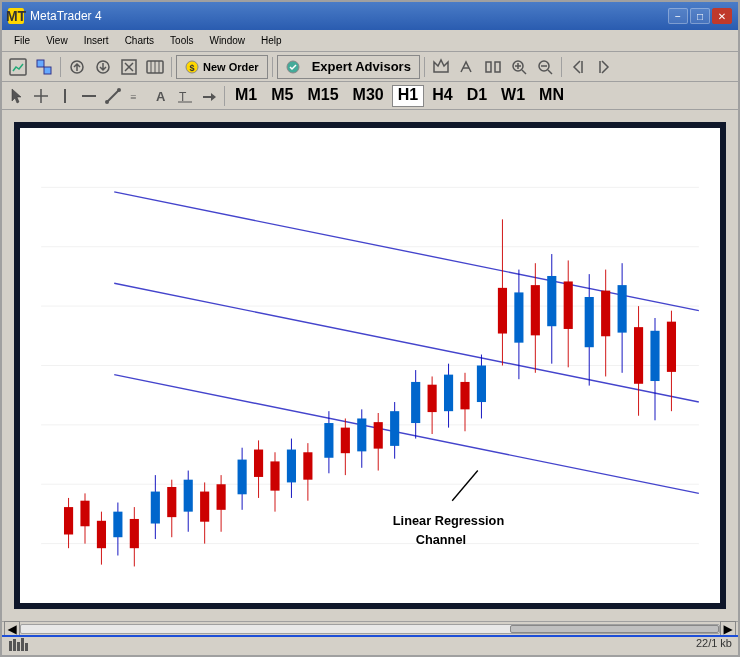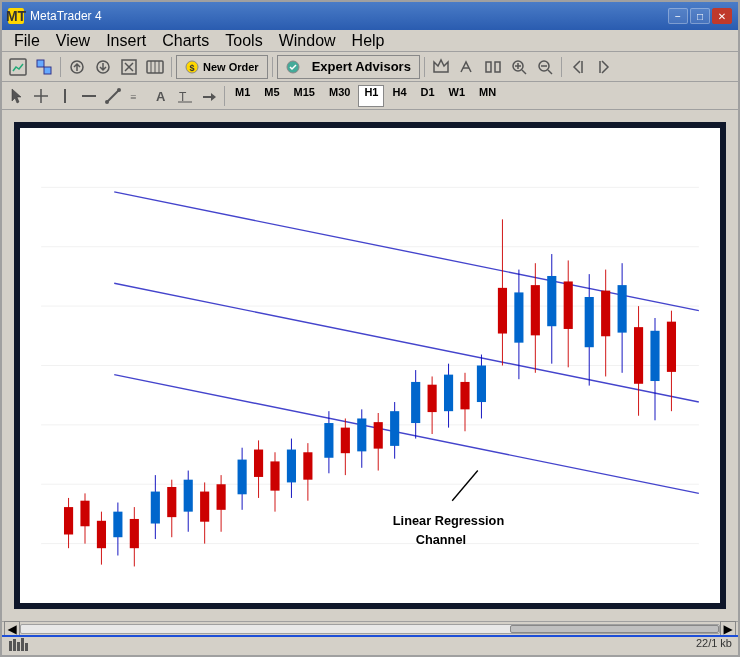--- a/index.html
+++ b/index.html
@@ -12,33 +12,33 @@
     .title-bar { height: 28px; background: linear-gradient(to bottom, #4a7cc7, #2a5cb0); display: flex; align-items: center; justify-content: space-between; padding: 0 6px; flex-shrink: 0; }
     .title-bar-left { display: flex; align-items: center; gap: 6px; }
     .title-icon { width: 16px; height: 16px; background: #ffd700; border-radius: 2px; display: flex; align-items: center; justify-content: center; font-size: 14px; color: #333; font-weight: bold; }
     .title-text { color: white; font-size: 12px; font-weight: normal; }
     .title-controls { display: flex; gap: 2px; }
     .title-btn { width: 20px; height: 16px; display: flex; align-items: center; justify-content: center; font-size: 10px; cursor: pointer; border: 1px solid rgba(255,255,255,0.3); background: rgba(255,255,255,0.1); color: white; border-radius: 2px; }
     .title-btn.close { background: #c0392b; border-color: #c0392b; }
 
     
     .menu-bar { height: 22px; background: #d4d0c8; display: flex; align-items: center; padding: 0 4px; border-bottom: 1px solid #a0a0a0; flex-shrink: 0; }
-    .menu-item { padding: 2px 8px; font-size: 16px; cursor: pointer; color: #000; }
+    .menu-item { padding: 2px 8px; font-size: 10px; cursor: pointer; color: #000; }
 
     
     .toolbar1 { height: 30px; background: #d4d0c8; display: flex; align-items: center; padding: 2px 4px; gap: 2px; border-bottom: 1px solid #a0a0a0; flex-shrink: 0; }
     .tb-btn { height: 24px; min-width: 24px; background: #d4d0c8; border: 1px solid transparent; display: flex; align-items: center; justify-content: center; cursor: pointer; font-size: 11px; padding: 0 2px; }
     .tb-sep { width: 1px; height: 20px; background: #a0a0a0; margin: 0 2px; }
     .new-order-btn { height: 24px; padding: 0 8px; background: #d4d0c8; border: 1px solid #888; display: flex; align-items: center; gap: 4px; cursor: pointer; font-size: 11px; font-weight: bold; }
     .expert-btn { height: 24px; padding: 0 8px; background: #d4d0c8; border: 1px solid #888; display: flex; align-items: center; gap: 12px; cursor: pointer; font-size: 13px; font-weight: bold; }
 
     
     .toolbar2 { height: 28px; background: #d4d0c8; display: flex; align-items: center; padding: 2px 4px; gap: 2px; border-bottom: 1px solid #a0a0a0; flex-shrink: 0; }
     .tool-btn { height: 22px; min-width: 22px; background: #d4d0c8; border: 1px solid transparent; display: flex; align-items: center; justify-content: center; cursor: pointer; font-size: 11px; color: #333; }
-    .timeframe-btn { height: 22px; padding: 0 5px; background: #d4d0c8; border: 1px solid transparent; cursor: pointer; font-size: 11px; font-weight: bold; color: #000; }
+    .timeframe-btn { height: 22px; padding: 0 5px; background: #d4d0c8; border: 1px solid transparent; cursor: pointer; font-size: 16px; font-weight: bold; color: #000; }
     .timeframe-btn.active { background: #fff; border-color: #888; }
 
     
     .chart-container { flex: 1; background: white; position: relative; overflow: hidden; border: 6px solid #0f172a; margin: 12px; }
     .chart-svg { width: 100%; height: 100%; }
 
     
     .status-bar { height: 20px; background: #d4d0c8; display: flex; align-items: flex-start; justify-content: space-between; padding: 0 6px; border-top: 2px solid #1d4ed8; flex-shrink: 0; }
     .status-left { display: flex; align-items: center; gap: 4px; }
     .status-right { font-size: 11px; color: #333; }

